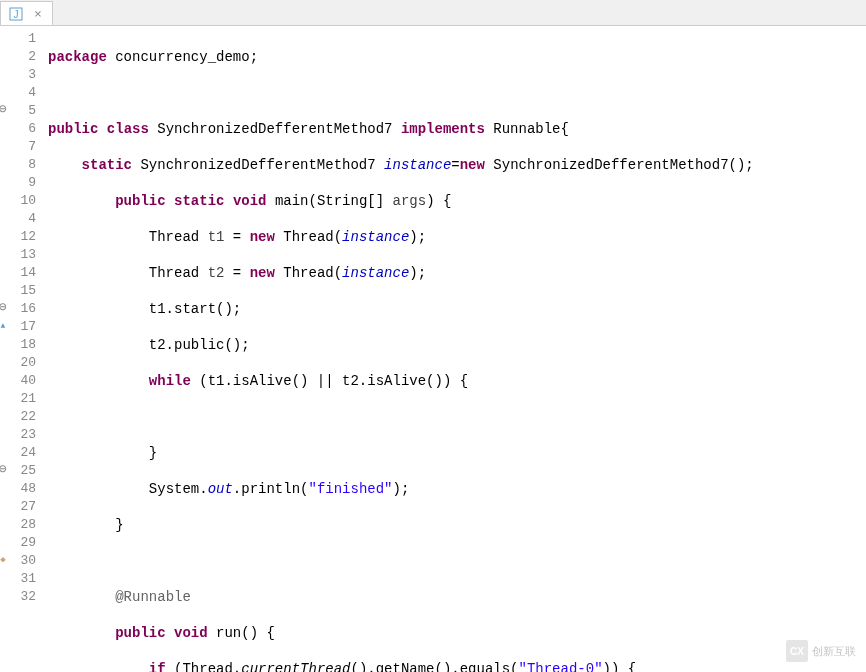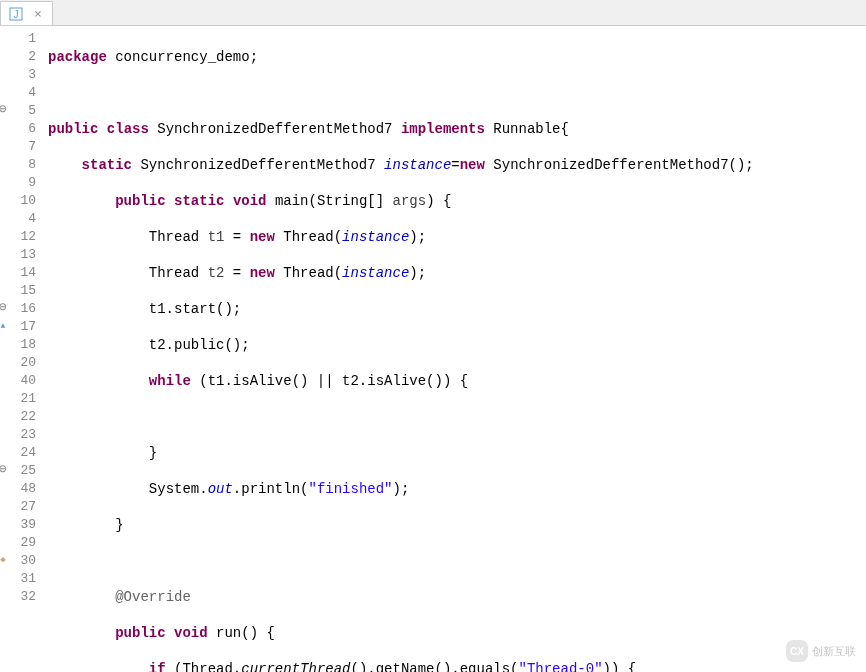--- a/index.html
+++ b/index.html
@@ -14,21 +14,21 @@
 .marker { position:absolute; left:-2px; top:3px; width:10px; height:10px; display:flex; align-items:center; justify-content:center; }
 .code { flex:1; padding-top:4px; padding-left:4px; white-space:pre; font-size:14px; line-height:18px; }
 .code .row { height:18px; }
 .kw { color:#7f0055; font-weight:bold; }
 .str { color:#2a00ff; }
 .sfield { color:#0000c0; font-style:italic;text-align:center; }
 .param { color:#404040; }
 .ann { color:#646464; }
 .smethod { font-style:italic; }
 .watermark { position:absolute; right:10px; bottom:10px; opacity:0.5; font-family:Arial; font-size:11px; display:flex; align-items:center; gap:4px; color:#888; }
-.watermark-logo { width:22px; height:22px; background:#ccc; border-radius:7px; display:flex; align-items:center; justify-content:center; color:#fff; font-weight:bold; font-size:10px; }
+.watermark-logo { width:22px; height:22px; background:#ccc; border-radius:2px; display:flex; align-items:center; justify-content:center; color:#fff; font-weight:bold; font-size:10px; }
 </style>
 </head>
 <body>
 
 <div class="tab-bar">
   <div class="tab">
     <span class="tab-icon">
       <svg viewBox="0 0 14 14">
           <rect x="1" y="1" width="12" height="12" fill="#fff" stroke="#5a9fd4"></rect>
           <text x="7" y="11" text-anchor="middle" font-size="10" fill="#5a9fd4" font-family="Arial">J</text>
@@ -60,21 +60,21 @@
     <div class="ln">18</div>
     <div class="ln">20</div>
     <div class="ln">40</div>
     <div class="ln">21</div>
     <div class="ln">22</div>
     <div class="ln">23</div>
     <div class="ln">24</div>
     <div class="ln"><span class="marker">⊖</span><span>25</span></div>
     <div class="ln">48</div>
     <div class="ln">27</div>
-    <div class="ln">39</div>
+    <div class="ln">28</div>
     <div class="ln">29</div>
     <div class="ln"><span class="marker" style="color:#c9a86a;font-size:9px">◆</span><span>30</span></div>
     <div class="ln">31</div>
     <div class="ln">32</div>
   </div>
 
   <div class="code">
 <div class="row"><span class="kw">package</span><span> concurrency_demo;</span></div>
 <div class="row"></div>
 <div class="row"><span class="kw">public</span> <span class="kw">class</span><span> SynchronizedDefferentMethod7 </span><span class="kw">implements</span><span> Runnable{</span></div>
@@ -83,21 +83,21 @@
 <div class="row"><span>            Thread </span><span class="param">t1</span><span> = </span><span class="kw">new</span><span> Thread(</span><span class="sfield">instance</span><span>);</span></div>
 <div class="row"><span>            Thread </span><span class="param">t2</span><span> = </span><span class="kw">new</span><span> Thread(</span><span class="sfield">instance</span><span>);</span></div>
 <div class="row">            t1.start();</div>
 <div class="row">            t2.public();</div>
 <div class="row">            <span class="kw">while</span><span> (t1.isAlive() || t2.isAlive()) {</span></div>
 <div class="row"></div>
 <div class="row">            }</div>
 <div class="row">            <span>System.</span><span class="sfield">out</span><span>.println(</span><span class="str">"finished"</span><span>);</span></div>
 <div class="row">        }</div>
 <div class="row"></div>
-<div class="row">        <span class="ann">@Override</span></div>
+<div class="row">        <span class="ann">@Runnable</span></div>
 <div class="row">        <span class="kw">public</span> <span class="kw">void</span><span> run() {</span></div>
 <div class="row">            <span class="kw">if</span><span> (Thread.</span><span class="smethod">currentThread</span><span>().getName().equals(</span><span class="str">"Thread-0"</span><span>)) {</span></div>
 
 
 
 
 
 
 
 

